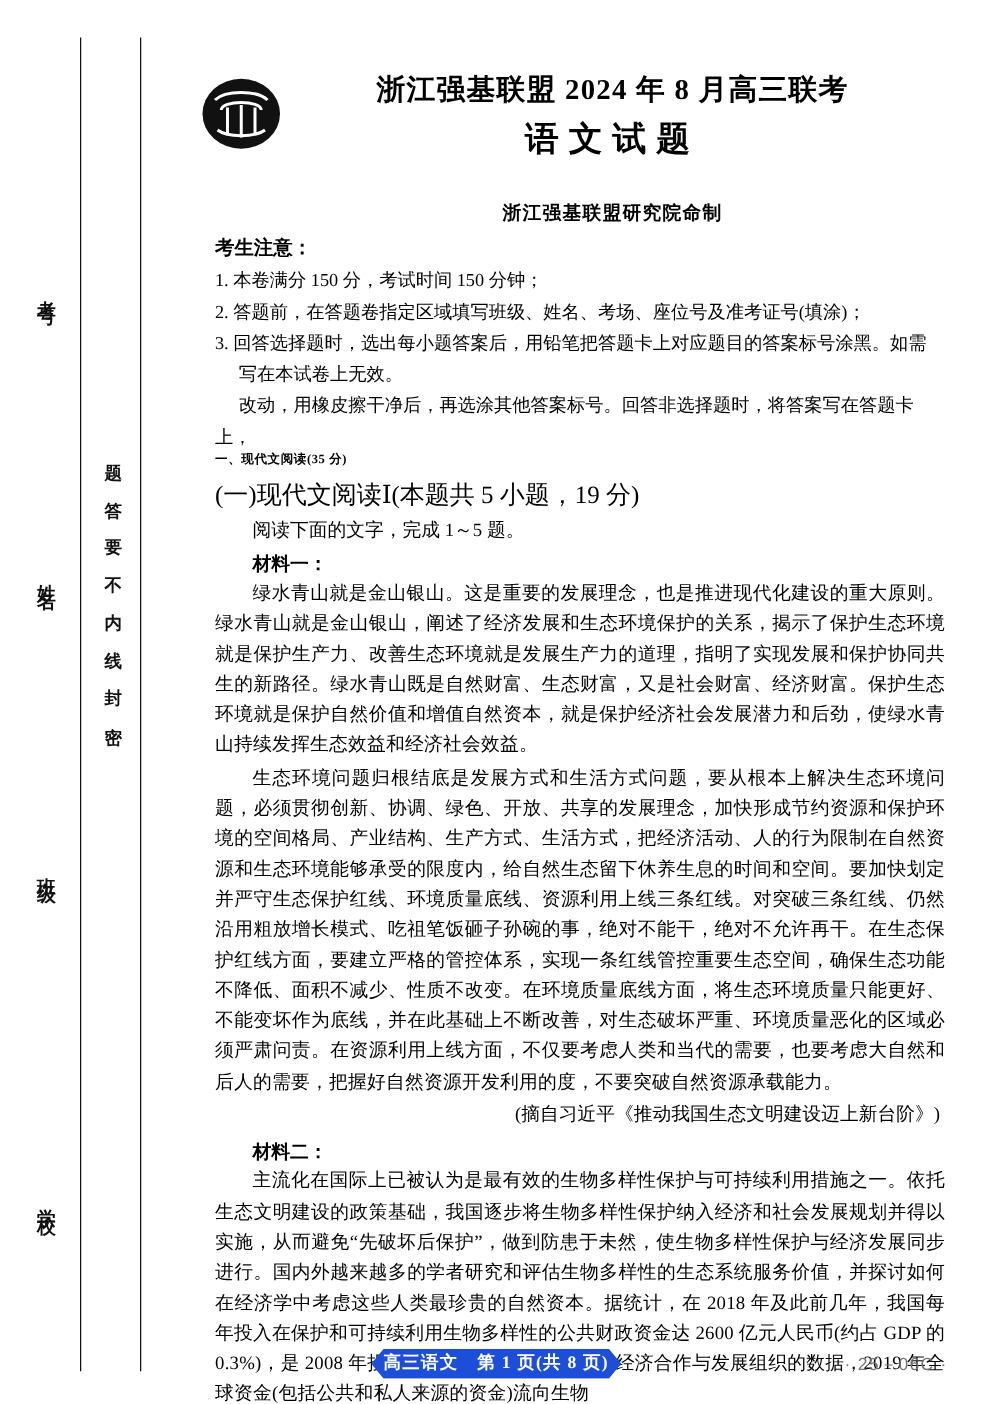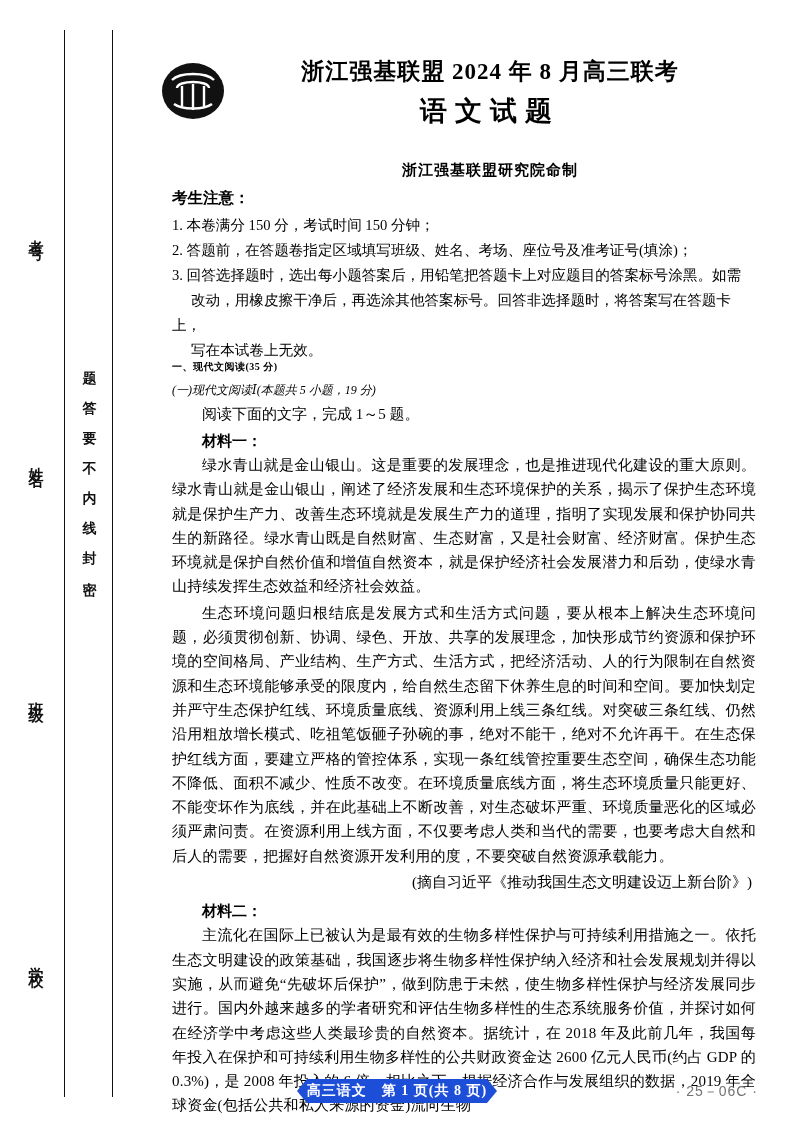--- a/index.html
+++ b/index.html
@@ -129,23 +129,22 @@
     left: 12px;
     top: 360px;
     width: 584px;
   }
   .sec-h1 {
     font-size: 10px;
     font-weight: bold;
     letter-spacing: 0.5px;
   }
   .sec-h2 {
-    font-size: 12px;
+    font-size: 20px;
     margin-top: 8px;
-    font-style: italic;
   }
   .sec-line {
     font-size: 15px;
     margin-top: 6px;
     text-indent: 2em;
   }
   .mat-label {
     font-size: 15px;
     font-weight: bold;
     margin-top: 8px;
@@ -237,22 +236,22 @@
     <div class="title-main">浙江强基联盟 2024 年 8 月高三联考</div>
     <div class="title-sub">语文试题</div>
     <div class="title-org">浙江强基联盟研究院命制</div>
   </div>
 
   <div class="notice">
     <div class="notice-title">考生注意：</div>
     <div class="notice-item">1. 本卷满分 150 分，考试时间 150 分钟；</div>
     <div class="notice-item">2. 答题前，在答题卷指定区域填写班级、姓名、考场、座位号及准考证号(填涂)；</div>
     <div class="notice-item">3. 回答选择题时，选出每小题答案后，用铅笔把答题卡上对应题目的答案标号涂黑。如需</div>
+    <div class="notice-item" style="text-indent:1.3em">写在本试卷上无效。</div>
     <div class="notice-item" style="text-indent:1.3em">改动，用橡皮擦干净后，再选涂其他答案标号。回答非选择题时，将答案写在答题卡上，</div>
-    <div class="notice-item" style="text-indent:1.3em">写在本试卷上无效。</div>
   </div>
 
   <div class="section">
     <div class="sec-h1">一、现代文阅读(35 分)</div>
     <div class="sec-h2">(一)现代文阅读Ⅰ(本题共 5 小题，19 分)</div>
     <div class="sec-line">阅读下面的文字，完成 1～5 题。</div>
 
     <div class="mat-label">材料一：</div>
     <p class="body">绿水青山就是金山银山。这是重要的发展理念，也是推进现代化建设的重大原则。绿水青山就是金山银山，阐述了经济发展和生态环境保护的关系，揭示了保护生态环境就是保护生产力、改善生态环境就是发展生产力的道理，指明了实现发展和保护协同共生的新路径。绿水青山既是自然财富、生态财富，又是社会财富、经济财富。保护生态环境就是保护自然价值和增值自然资本，就是保护经济社会发展潜力和后劲，使绿水青山持续发挥生态效益和经济社会效益。</p>
     <p class="body">生态环境问题归根结底是发展方式和生活方式问题，要从根本上解决生态环境问题，必须贯彻创新、协调、绿色、开放、共享的发展理念，加快形成节约资源和保护环境的空间格局、产业结构、生产方式、生活方式，把经济活动、人的行为限制在自然资源和生态环境能够承受的限度内，给自然生态留下休养生息的时间和空间。要加快划定并严守生态保护红线、环境质量底线、资源利用上线三条红线。对突破三条红线、仍然沿用粗放增长模式、吃祖笔饭砸子孙碗的事，绝对不能干，绝对不允许再干。在生态保护红线方面，要建立严格的管控体系，实现一条红线管控重要生态空间，确保生态功能不降低、面积不减少、性质不改变。在环境质量底线方面，将生态环境质量只能更好、不能变坏作为底线，并在此基础上不断改善，对生态破坏严重、环境质量恶化的区域必须严肃问责。在资源利用上线方面，不仅要考虑人类和当代的需要，也要考虑大自然和后人的需要，把握好自然资源开发利用的度，不要突破自然资源承载能力。</p>

